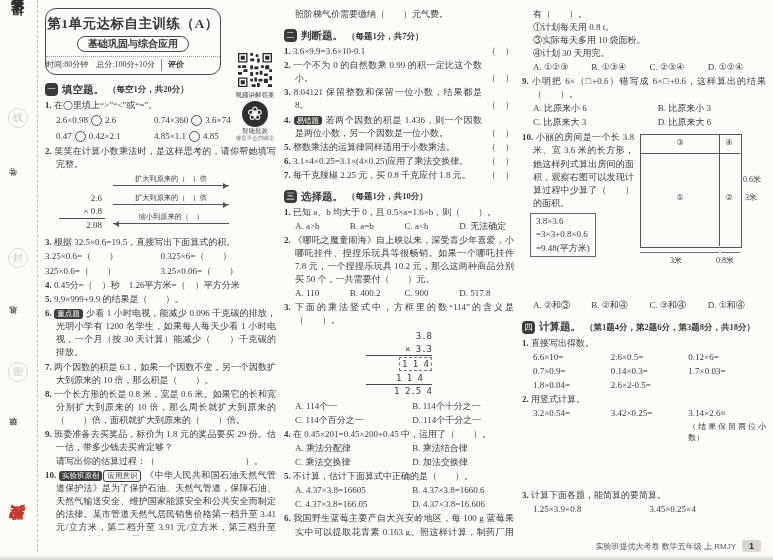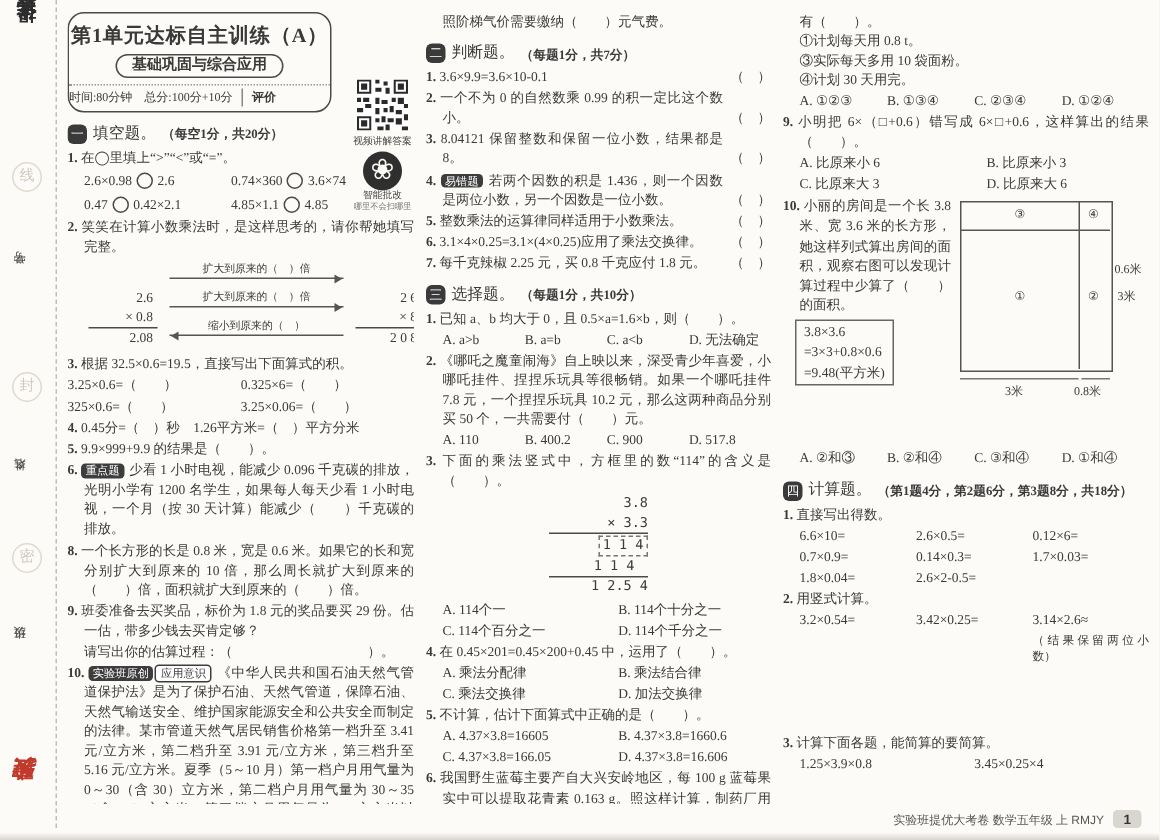--- a/index.html
+++ b/index.html
@@ -49,21 +49,21 @@
   .qcap{font-size:6.5px;color:#444;line-height:1.2;}
   .stampwrap{position:absolute;top:93px;right:-2px;width:46px;text-align:center;}
   .stamp{width:26px;height:26px;margin:0 auto;border-radius:50%;background:#2f2f2f;
     color:#fbfaf7;font-size:19px;line-height:25px;text-align:center;}
   .micro{font-size:5.5px;color:#777;line-height:1.1;}
 
   
   .sec{display:flex;align-items:center;gap:4px;margin:7px 0 2px;}
   .sec-ic{width:13px;height:13px;border-radius:4px;background:#3a3a3a;color:#fff;
     font-size:8.5px;line-height:13px;text-align:center;flex:none;}
-  .sec-t{font-size:10.5px;font-weight:normal;}
+  .sec-t{font-size:10.5px;font-weight:bold;}
   .sec-i{font-size:8.5px;font-weight:bold;}
   .prob{padding-left:11px;text-indent:-11px;margin:1px 0;}
   .pno{font-weight:bold;}
   .badge{display:inline-block;font-size:7.5px;line-height:1.3;padding:0 3px;
     border-radius:3px;background:#3d3d3d;color:#fff;text-indent:0;
     font-family:"Liberation Sans",sans-serif;margin-right:1px;}
   .badge.out{background:#fff;color:#3d3d3d;border:1px solid #3d3d3d;}
   .ind{margin-left:11px;}
 
   
@@ -208,38 +208,34 @@
         <div class="mcol">
           <div>2.6</div>
           <div class="mline">× 0.8</div>
           <div>2.08</div>
         </div>
         <div class="acol">
           <div class="arr arrR">扩大到原来的（　）倍</div>
           <div class="arr arrR">扩大到原来的（　）倍</div>
           <div class="arr arrL">缩小到原来的（　）</div>
         </div>
-        <div class="mcol">
-          <div>2 6</div>
-          <div class="mline">× 8</div>
-          <div>2 0 8</div>
-        </div>
       </div>
 
       <div class="prob"><span class="pno">3.</span> <span>根据 32.5×0.6=19.5，直接写出下面算式的积。</span></div>
       <div class="grid2">
         <span>3.25×0.6=（　　）</span>
         <span>0.325×6=（　　）</span>
         <span>325×0.6=（　　）</span>
         <span>3.25×0.06=（　　）</span>
       </div>
 
       <div class="prob"><span class="pno">4.</span> <span>0.45分=（　）秒</span>　<span>1.26平方米=（　）平方分米</span></div>
       <div class="prob"><span class="pno">5.</span> <span>9.9×999+9.9 的结果是（　　）。</span></div>
       <div class="prob"><span class="pno">6.</span> <span class="badge">重点题</span> <span>少看 1 小时电视，能减少 0.096 千克碳的排放，光明小学有 1200 名学生，如果每人每天少看 1 小时电视，一个月（按 30 天计算）能减少（　　）千克碳的排放。</span></div>
+      <div class="prob"><span class="pno">7.</span> <span>两个因数的积是 6.1，如果一个因数不变，另一个因数扩大到原来的 10 倍，那么积是（　　）。</span></div>
       <div class="prob"><span class="pno">8.</span> <span>一个长方形的长是 0.8 米，宽是 0.6 米。如果它的长和宽分别扩大到原来的 10 倍，那么周长就扩大到原来的（　　）倍，面积就扩大到原来的（　　）倍。</span></div>
       <div class="prob"><span class="pno">9.</span> <span>班委准备去买奖品，标价为 1.8 元的奖品要买 29 份。估一估，带多少钱去买肯定够？</span></div>
       <div class="ind">请写出你的估算过程：（　　　　　　　　　　）。</div>
       <div class="prob"><span class="pno">10.</span> <span class="badge">实验班原创</span><span class="badge out">应用意识</span> <span>《中华人民共和国石油天然气管道保护法》是为了保护石油、天然气管道，保障石油、天然气输送安全、维护国家能源安全和公共安全而制定的法律。某市管道天然气居民销售价格第一档升至 3.41 元/立方米，第二档升至 3.91 元/立方米，第三档升至 5.16 元/立方米。夏季（5～10 月）第一档户月用气量为 0～30（含 30）立方米，第二档户月用气量为 30～35（含 35）立方米，第三档户月用气量为 35 立方米以上。小江家 6 月份用了 50 立方米天然气，按</span></div>
     </div>
 
     <div class="col col2">
       <div class="ind">照阶梯气价需要缴纳（　　）元气费。</div>
 
       <div class="sec">

